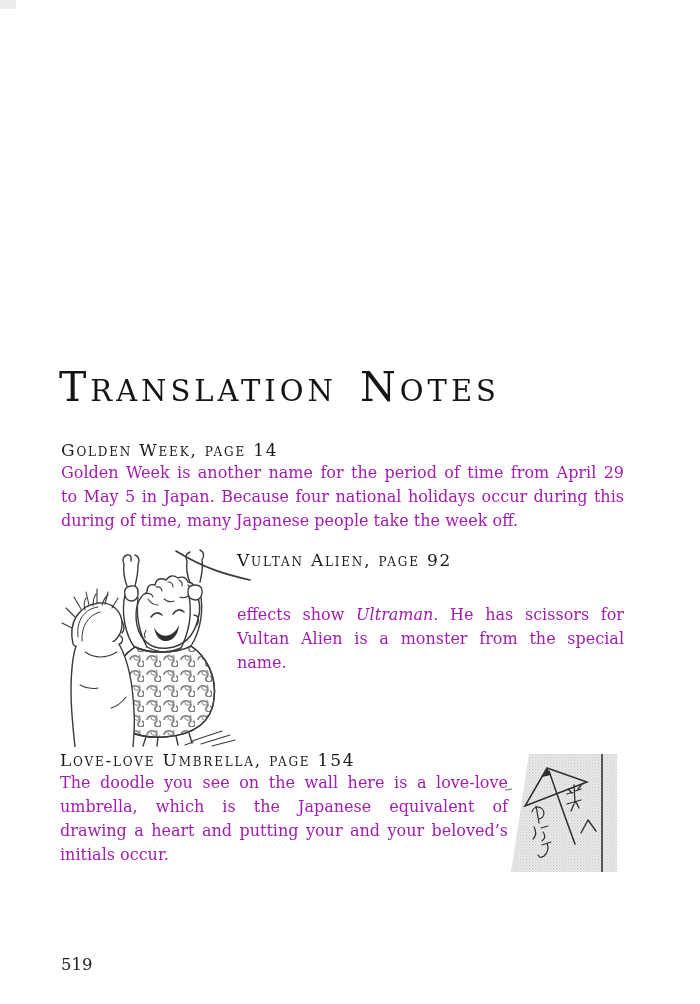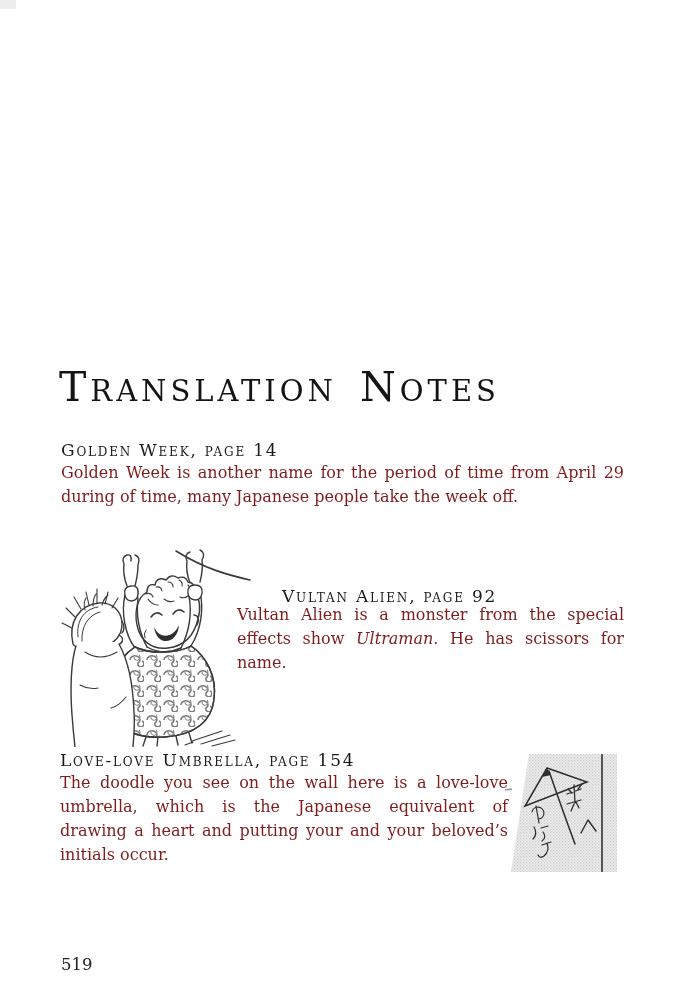--- a/index.html
+++ b/index.html
@@ -11,23 +11,23 @@
   .title {
     position:absolute; left:59px; top:363px; margin:0;
     font-size:41px; font-weight:normal; font-variant:small-caps;
     letter-spacing:4px; word-spacing:6px; color:#141414; line-height:1.2; white-space:nowrap;
   }
   .heading {
     position:absolute; font-size:17px; font-variant:small-caps;
     letter-spacing:1.8px; color:#1a1a1a; line-height:20px; white-space:nowrap;
   }
   .h-s1 { left:61px;  top:440px; }
-  .h-s2 { left:237px; top:586px;margin-left:45px; }
+  .h-s2 { left:237px; top:550px; }
   .h-s3 { left:60px;  top:750px;text-align:center; }
-  .bodyblock { position:absolute; font-size:16px; line-height:24px; color:#7f1d1d; }
+  .bodyblock { position:absolute; font-size:16px; line-height:24px; color:#a21caf; }
   .b-s1 { left:61px;  top:461px; width:563px; }
   .b-s2 { left:237px; top:603px; width:387px; }
   .b-s3 { left:60px;  top:771px; width:448px; }
   .jline { text-align:justify; text-align-last:justify; height:24px; overflow:visible; }
   .jline.last { text-align:last left; text-align-last:left; }
   .it { font-style:italic; }
   .illustration { position:absolute; left:42px; top:547px; width:210px; height:200px; }
   .doodle { position:absolute; left:505px; top:748px; width:120px; height:126px; }
   .pagenum { position:absolute; left:61px; top:937px; font-size:16.5px; color:#222;margin-top:18px; }
 </style>
@@ -36,20 +36,21 @@
 
 <div class="page">
 
   <div class="artifact"></div>
 
   <h1 class="title">Translation Notes</h1>
 
   <div class="heading h-s1">Golden Week, page 14</div>
   <div class="bodyblock b-s1">
     <div class="jline">Golden Week is another name for the period of time from April 29</div>
+    <div class="jline">to May 5 in Japan. Because four national holidays occur during this</div>
     <div class="jline last">during of time, many Japanese people take the week off.</div>
   </div>
 
   <svg class="illustration" viewBox="0 0 210 200" aria-hidden="true">
     <defs>
       <pattern id="swirl" width="17" height="15" patternUnits="userSpaceOnUse">
         <path d="M3,8 a5,4 0 1,1 8,3 a3,3 0 1,0 4,-2" fill="none" stroke="#7a7a7a" stroke-width="1.5"></path>
         <path d="M12,3 a3,3 0 1,1 -5,2" fill="none" stroke="#8d8d8d" stroke-width="1.1"></path>
       </pattern>
     </defs>
@@ -86,22 +87,22 @@
       <path d="M80,74 q4,7 0,12 M77,88 q6,3 2,8 M70,97 q6,3 10,-2" stroke-width="1.3"></path>
       <path d="M34,99 C29,114 28,142 30,168 C31,181 32,191 33,200 L91,200 C92,188 93,176 92,165 C91,139 86,113 77,97 Q56,88 34,99 Z" fill="#ffffff" stroke="none"></path>
       <path d="M34,99 C29,114 28,142 30,168 C31,181 32,191 33,200"></path>
       <path d="M77,97 C86,113 91,139 92,165 C93,176 92,188 91,200"></path>
       <path d="M43,105 Q58,115 75,105 M38,138 q9,5 18,3 M84,150 q-7,9 -15,11" stroke-width="1.1"></path>
     </g>
   </svg>
 
   <div class="heading h-s2">Vultan Alien, page 92</div>
   <div class="bodyblock b-s2">
+    <div class="jline"><span>effects show </span><span class="it">Ultraman</span><span>. He has scissors for</span></div>
     <div class="jline">Vultan Alien is a monster from the special</div>
-    <div class="jline"><span>effects show </span><span class="it">Ultraman</span><span>. He has scissors for</span></div>
     <div class="jline last">name.</div>
   </div>
 
   <div class="heading h-s3">Love-love Umbrella, page 154</div>
   <div class="bodyblock b-s3">
     <div class="jline">The doodle you see on the wall here is a love-love</div>
     <div class="jline">umbrella, which is the Japanese equivalent of</div>
     <div class="jline">drawing a heart and putting your and your beloved’s</div>
     <div class="jline last">initials occur.</div>
   </div>

